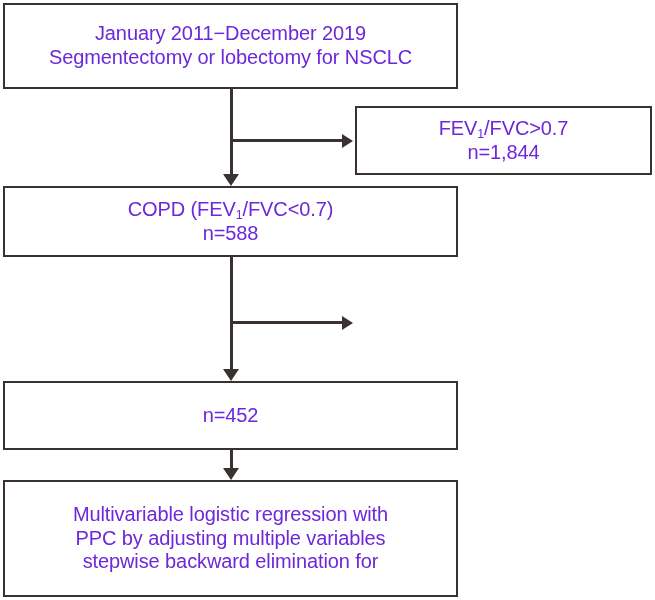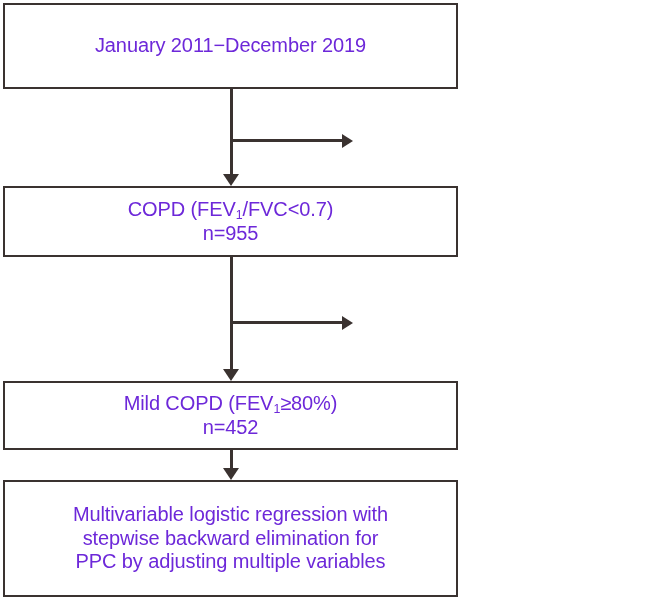--- a/index.html
+++ b/index.html
@@ -90,46 +90,50 @@
   #conn-3-v      { left: 230px; top: 450px; height: 19px; }
   #conn-3-arrow  { left: 223px; top: 468px; }
 </style>
 </head>
 <body>
 
 <div id="flowchart">
 
   <div class="node" id="node-enrollment">
     <span class="line">January 2011−December 2019</span>
+    <span class="line">Segmentectomy or lobectomy for NSCLC</span>
   </div>
 
   <div class="conn v" id="conn-1-v"></div>
   <div class="arrow-down" id="conn-1-arrow"></div>
   <div class="conn h" id="conn-1-h"></div>
   <div class="arrow-right" id="conn-1-harrow"></div>
 
+  <div class="node" id="node-normal-ratio">
+    <span class="line"><span>FEV</span><sub>1</sub><span>/FVC&gt;0.7</span></span>
+    <span class="line">n=1,844</span>
+  </div>
 
   <div class="node" id="node-copd">
     <span class="line"><span>COPD (FEV</span><sub>1</sub><span>/FVC&lt;0.7)</span></span>
-    <span class="line">n=955</span>
+    <span class="line">n=588</span>
   </div>
 
   <div class="conn v" id="conn-2-v"></div>
   <div class="arrow-down" id="conn-2-arrow"></div>
   <div class="conn h" id="conn-2-h"></div>
   <div class="arrow-right" id="conn-2-harrow"></div>
 
 
   <div class="node" id="node-mild-copd">
-    <span class="line"><span>Mild COPD (FEV</span><sub>1</sub><span>≥80%)</span></span>
     <span class="line">n=452</span>
   </div>
 
   <div class="conn v" id="conn-3-v"></div>
   <div class="arrow-down" id="conn-3-arrow"></div>
 
   <div class="node" id="node-analysis">
     <span class="line">Multivariable logistic regression with</span>
+    <span class="line">PPC by adjusting multiple variables</span>
     <span class="line">stepwise backward elimination for</span>
-    <span class="line">PPC by adjusting multiple variables</span>
   </div>
 
 </div>
 
 </body></html>

